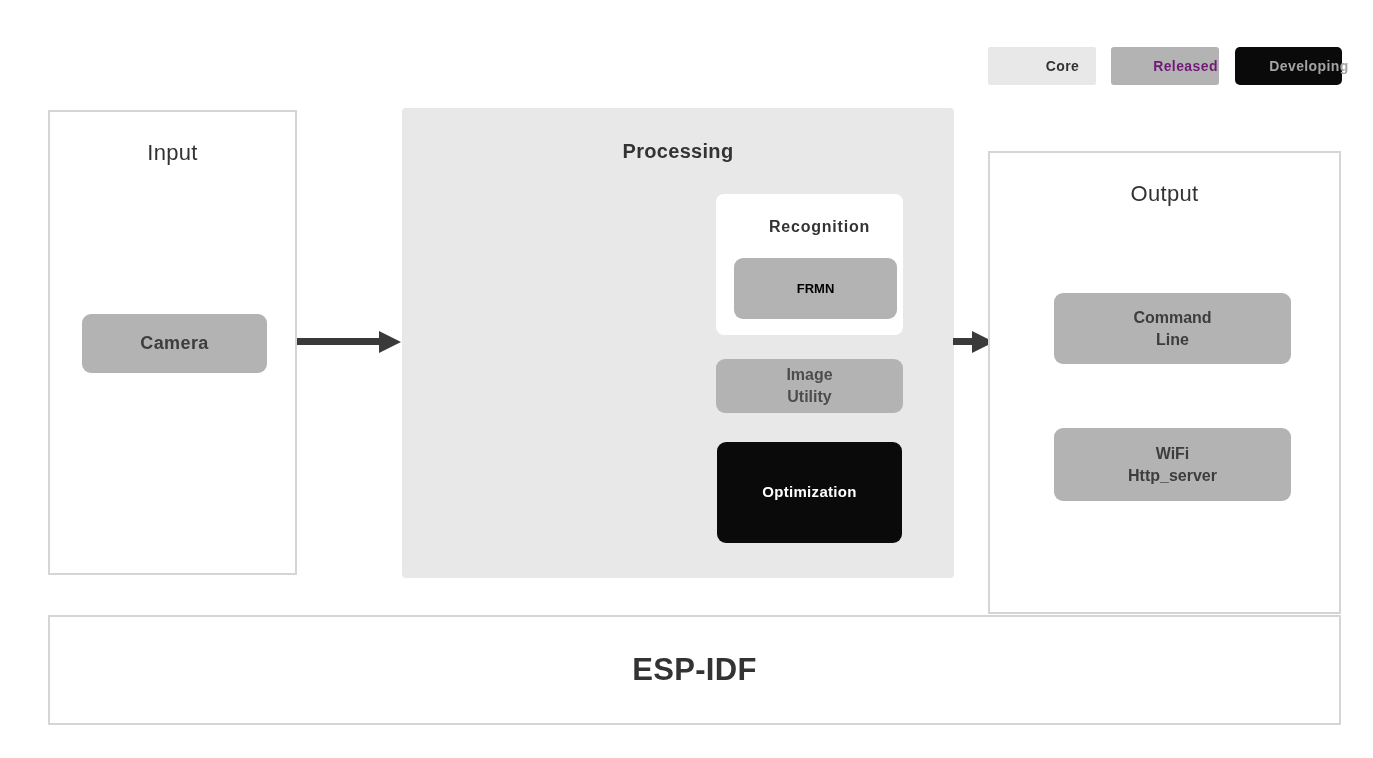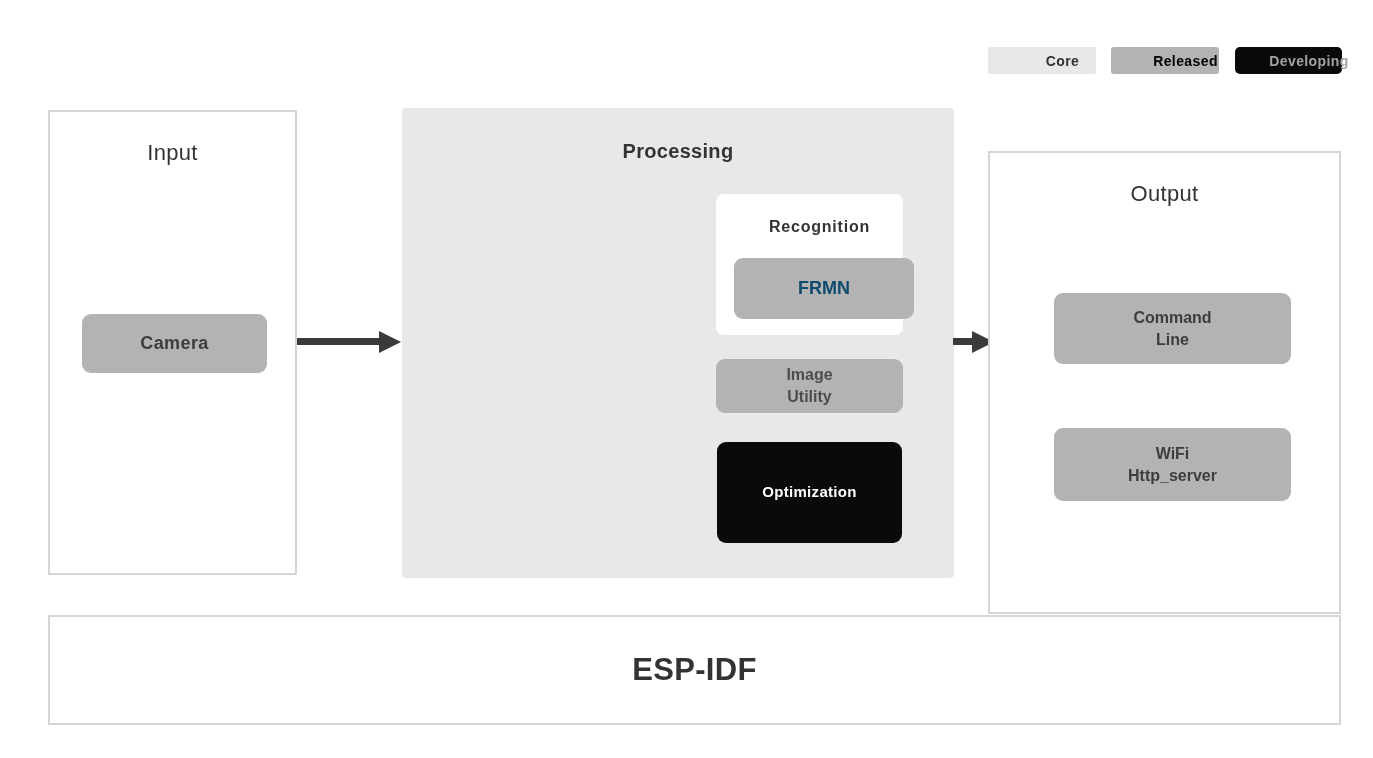--- a/index.html
+++ b/index.html
@@ -7,31 +7,31 @@
   body {
     font-family: "Liberation Sans", sans-serif;
     position: relative;
     color: #333333;
     overflow: hidden;
   }
 
   
   .legend-chip {
     position: absolute;
-    height: 27px;
+    height: 38px;
     display: flex;
     align-items: center;
     justify-content: center;
     font-size: 14px;
     font-weight: bold;
     letter-spacing: 0.4px;
     padding-left: 41px;
   }
   .chip-core       { left: 988px;  top: 47px; width: 108px; background: #e8e8e8; color: #333333; border-radius: 2px; }
-  .chip-released   { left: 1111px; top: 47px; width: 108px; background: #b3b3b3; color: #000000; border-radius: 3px; }
+  .chip-released   { left: 1111px; top: 47px; width: 108px; background: #b3b3b3; color: #701a75; border-radius: 3px; }
   .chip-developing { left: 1235px; top: 47px; width: 107px; background: #0a0a0a; color: #a3a3a3; border-radius: 5px; }
 
   
   .panel {
     position: absolute;
     background: #ffffff;
     border: 2px solid #d5d5d5;
   }
   .panel-title {
     position: absolute;
@@ -88,21 +88,21 @@
   }
   .node-gray  { background: #b3b3b3; color: #3d3d3d; }
   .node-black { background: #0a0a0a; color: #ffffff; }
 
   .node-camera { left: 32px;  top: 202px; width: 185px; height: 59px; font-size: 18px; letter-spacing: 0.4px; }
 
   .node-pnet { left: 36px; top: 67px;  width: 154px; height: 65px; font-size: 16px; }
   .node-rnet { left: 36px; top: 158px; width: 154px; height: 67px; font-size: 16px; }
   .node-onet { left: 36px; top: 251px; width: 154px; height: 66px; font-size: 16px; }
 
-  .node-frmn { left: 18px; top: 64px; width: 180px; height: 61px; font-size: 18px; color: #0c4a6e; }
+  .node-frmn { left: 18px; top: 64px; width: 163px; height: 61px; font-size: 13px; color: #000000; }
 
   .node-image-utility { left: 314px; top: 251px; width: 187px; height: 54px; font-size: 16px; color: #4d4d4d; }
   .node-optimization  { left: 315px; top: 334px; width: 185px; height: 101px; font-size: 15px; letter-spacing: 0.3px; }
 
   .node-command { left: 64px; top: 140px; width: 237px; height: 71px; font-size: 16px; }
   .node-wifi    { left: 64px; top: 275px; width: 237px; height: 73px; font-size: 16px; }
 
   
   .h-shaft { position: absolute; height: 7px; background: #3a3a3a; }
   .h-head  { position: absolute; width: 0; height: 0;

